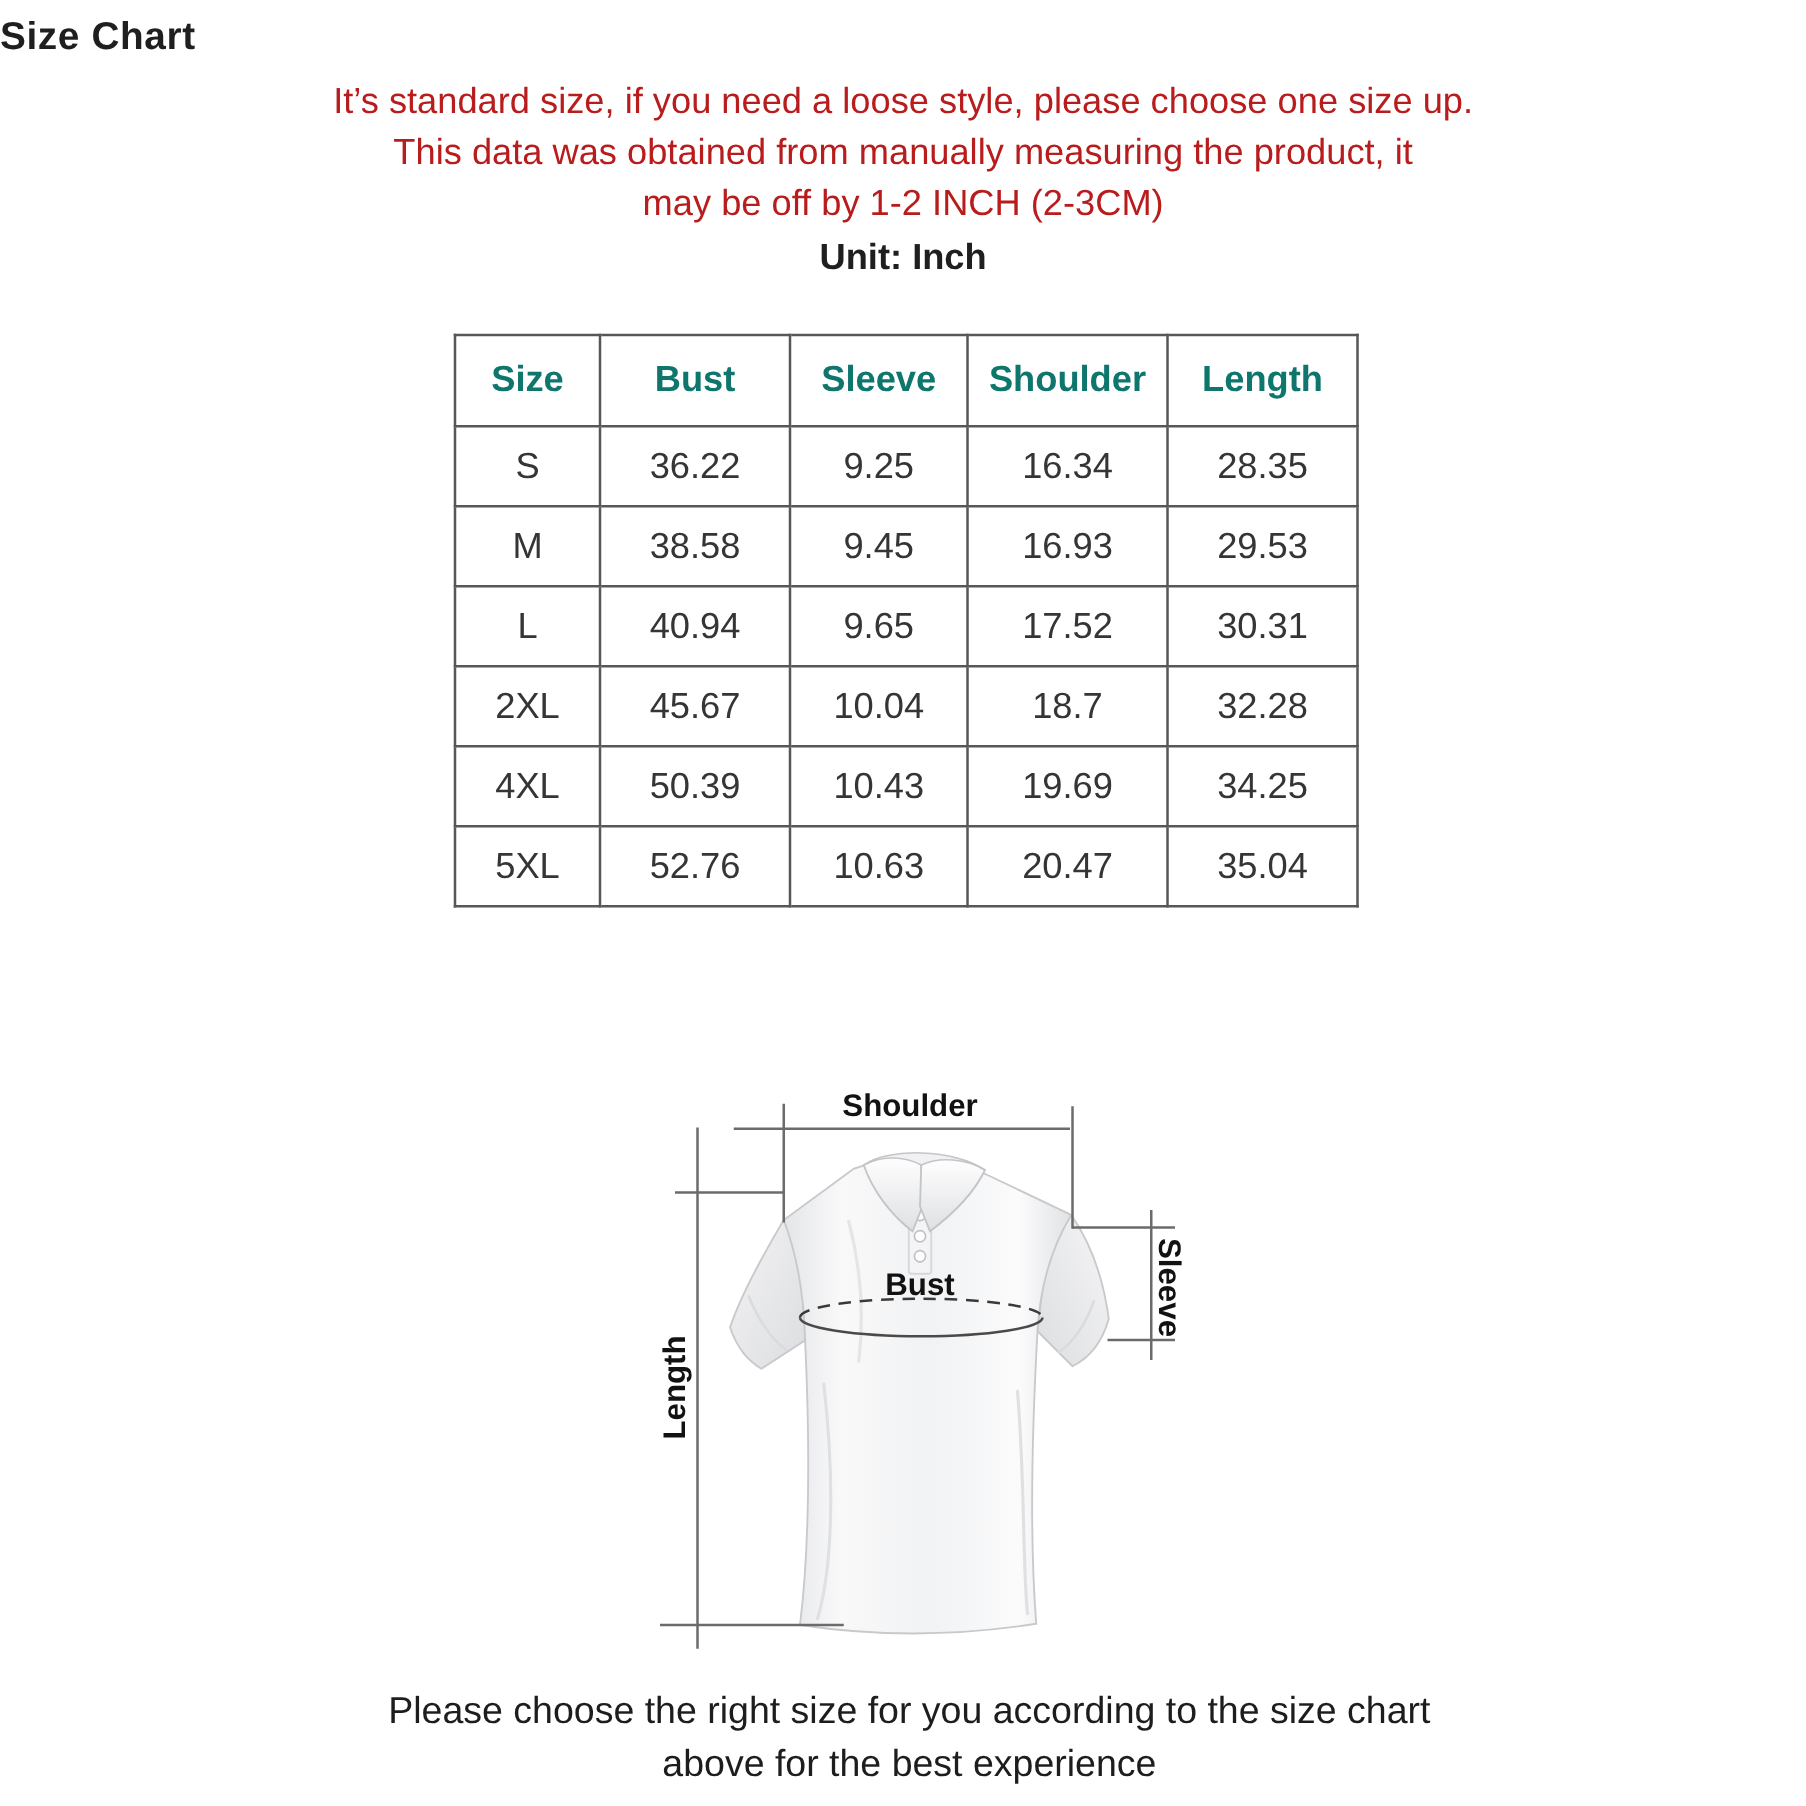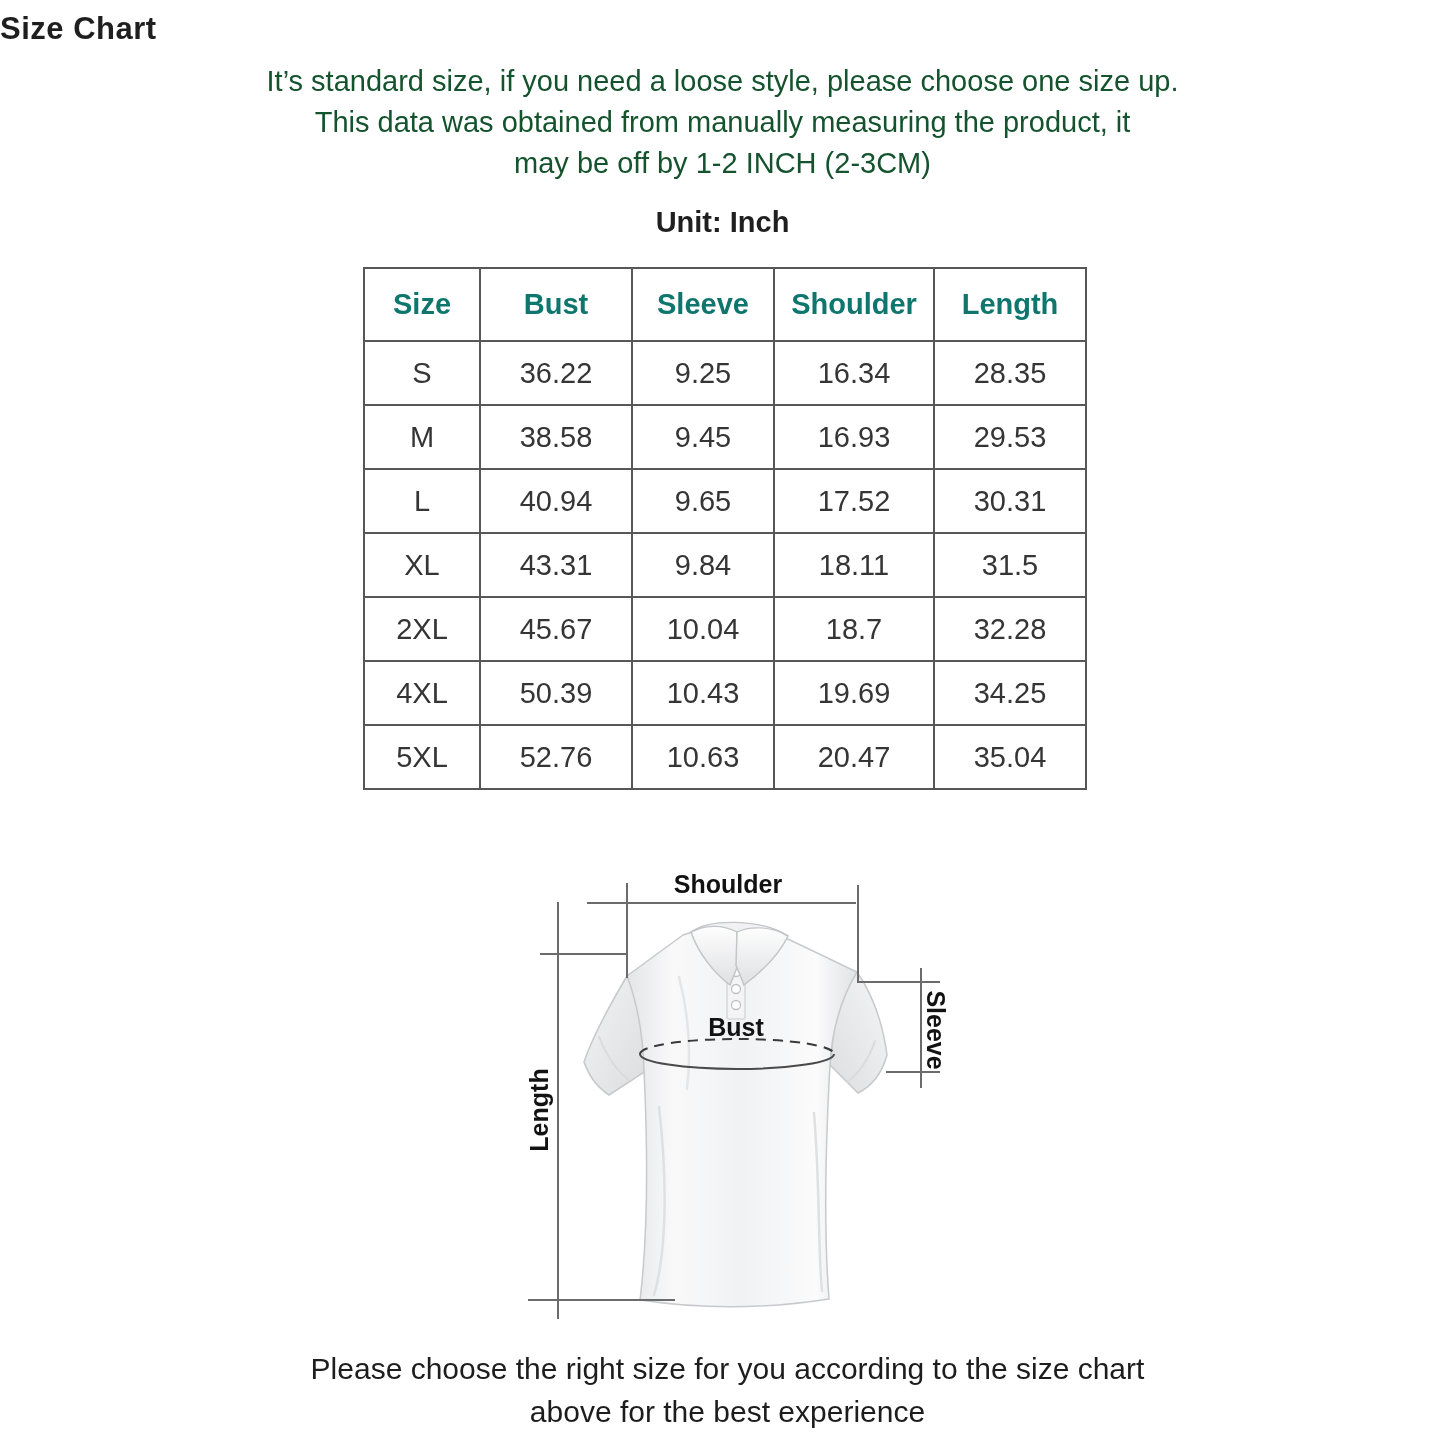--- a/index.html
+++ b/index.html
@@ -10,24 +10,24 @@
     color:var(--text, #1f1f1f);
   }
   .page { position:absolute; inset:0; background:var(--background,#ffffff); }
 
   .title {
     position:absolute; top:11px; left:0; right:0;
     text-align:left; font-size:31px; font-weight:700; letter-spacing:.5px;
   }
   .intro {
     position:absolute; top:61px; left:0; right:0;
-    text-align:center; font-size:29px; line-height:41px; color:#14532d;
+    text-align:center; font-size:29px; line-height:41px; color:#b91c1c;
   }
   .unit {
-    position:absolute; top:206px; left:0; right:0;
+    position:absolute; top:190px; left:0; right:0;
     text-align:center; font-size:29px; font-weight:700;
   }
 
   table.size-table {
     position:absolute; top:267px; left:363px; width:722px;
     border-collapse:collapse; table-layout:fixed;
   }
   .size-table th, .size-table td {
     border:2px solid var(--table_border,#575757);
     text-align:center; vertical-align:middle;
@@ -94,27 +94,20 @@
         <td>9.45</td>
         <td>16.93</td>
         <td>29.53</td>
       </tr>
       <tr>
         <td>L</td>
         <td>40.94</td>
         <td>9.65</td>
         <td>17.52</td>
         <td>30.31</td>
-      </tr>
-      <tr>
-        <td>XL</td>
-        <td>43.31</td>
-        <td>9.84</td>
-        <td>18.11</td>
-        <td>31.5</td>
       </tr>
       <tr>
         <td>2XL</td>
         <td>45.67</td>
         <td>10.04</td>
         <td>18.7</td>
         <td>32.28</td>
       </tr>
       <tr>
         <td>4XL</td>

